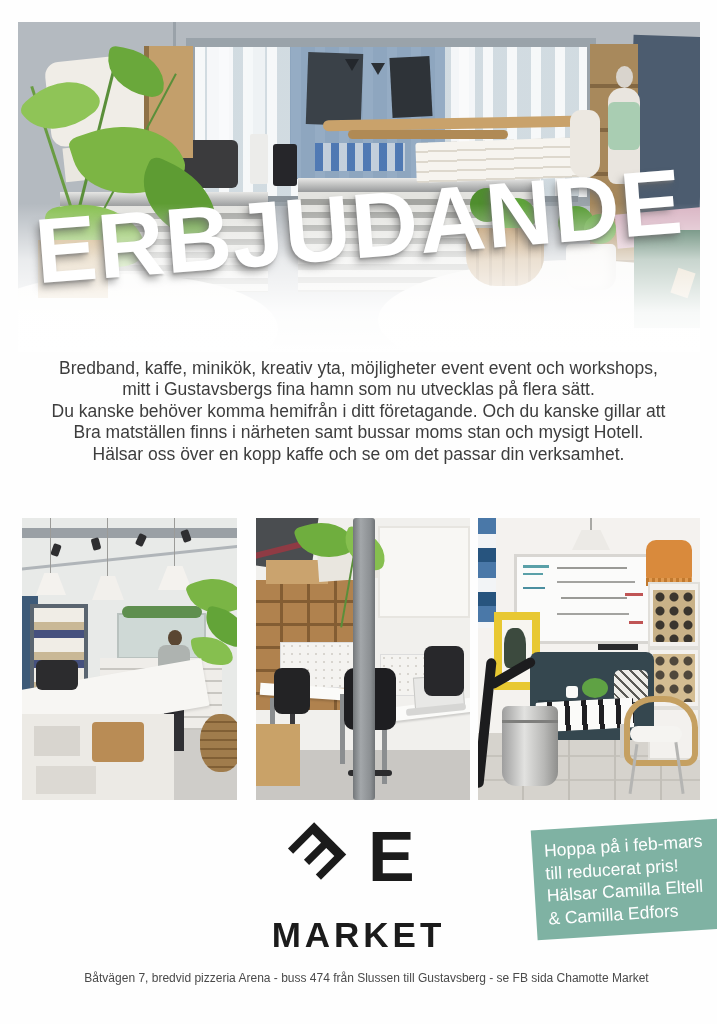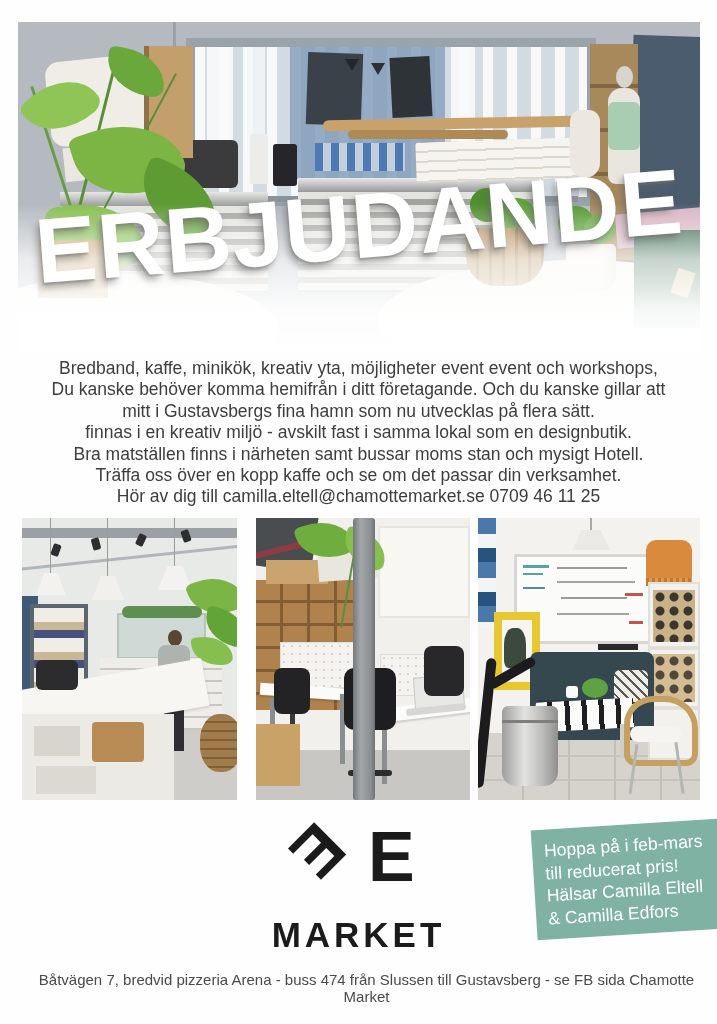--- a/index.html
+++ b/index.html
@@ -27,21 +27,21 @@
   .mark-e{position:absolute;font-weight:bold;line-height:1;}
   .logo-name{position:absolute;left:0;right:0;text-align:center;color:#1b1b1b;font-weight:bold;}
   .logo-name.l1{top:888px;font-size:26px;letter-spacing:2px;}
   .logo-name.l2{top:915px;font-size:35px;letter-spacing:4px;}
   
   .note{position:absolute;left:534px;top:824px;width:178px;padding:10px 12px;
     background:#7fb2a3;color:#ffffff;font-size:17.5px;line-height:22.5px;
     transform:rotate(-3.6deg);}
   
   .footer{position:absolute;left:16px;right:0;top:971px;text-align:center;
-    font-size:15px;color:#4a4a4a;}
+    font-size:12px;color:#4a4a4a;}
 </style>
 </head>
 <body>
 
 <div class="page">
 
   <div class="hero">
 
     <div class="s" style="left:168px;top:16px;width:392px;height:150px;border:9px solid #9aa3aa;background:#dce3e7;overflow:hidden;">
       <div class="s" style="inset:0;background:repeating-linear-gradient(90deg, rgba(255,255,255,.75) 0 10px, rgba(190,205,214,.35) 10px 24px);"></div>
@@ -112,26 +112,24 @@
     <div class="s" style="left:566px;top:192px;width:32px;height:30px;border-radius:50%;background:#63a83f;z-index:3;"></div>
     <div class="s" style="left:548px;top:222px;width:50px;height:46px;border-radius:5px 5px 14px 14px;background:#f5f3ef;box-shadow:inset -6px 0 8px rgba(0,0,0,.08);z-index:3;"></div>
 
     <div class="hero-fade"></div>
     <div class="hero-title">ERBJUDANDE</div>
   </div>
 
 
   <div class="bodytext">
     <div>Bredband, kaffe, minikök, kreativ yta, möjligheter event event och workshops,</div>
+    <div>mitt i Gustavsbergs fina hamn som nu utvecklas på flera sätt.</div>
     <div>Du kanske behöver komma hemifrån i ditt företagande. Och du kanske gillar att</div>
-    <div>mitt i Gustavsbergs fina hamn som nu utvecklas på flera sätt.</div>
-    <div>finnas i en kreativ miljö - avskilt fast i samma lokal som en designbutik.</div>
     <div>Bra matställen finns i närheten samt bussar moms stan och mysigt Hotell.</div>
-    <div>Träffa oss över en kopp kaffe och se om det passar din verksamhet.</div>
-    <div>Hör av dig till camilla.eltell@chamottemarket.se 0709 46 11 25</div>
+    <div>Hälsar oss över en kopp kaffe och se om det passar din verksamhet.</div>
   </div>
 
   <div class="photo" style="left:22px;width:215px;">
     <div class="s" style="inset:0;background:#e8eae8;"></div>
     <div class="s" style="left:0;top:205px;width:100%;height:77px;background:#cfcdc9;"></div>
     <div class="s" style="left:0;top:10px;width:100%;height:10px;background:#9aa0a5;"></div>
     <div class="s" style="left:-10px;top:38px;width:240px;height:3px;background:#b0b5b9;transform:rotate(-6deg);"></div>
     <div class="s" style="left:30px;top:26px;width:8px;height:12px;background:#2e2e30;border-radius:2px;transform:rotate(20deg);"></div>
     <div class="s" style="left:70px;top:20px;width:8px;height:12px;background:#2e2e30;border-radius:2px;transform:rotate(-15deg);"></div>
     <div class="s" style="left:115px;top:16px;width:8px;height:12px;background:#2e2e30;border-radius:2px;transform:rotate(25deg);"></div>

